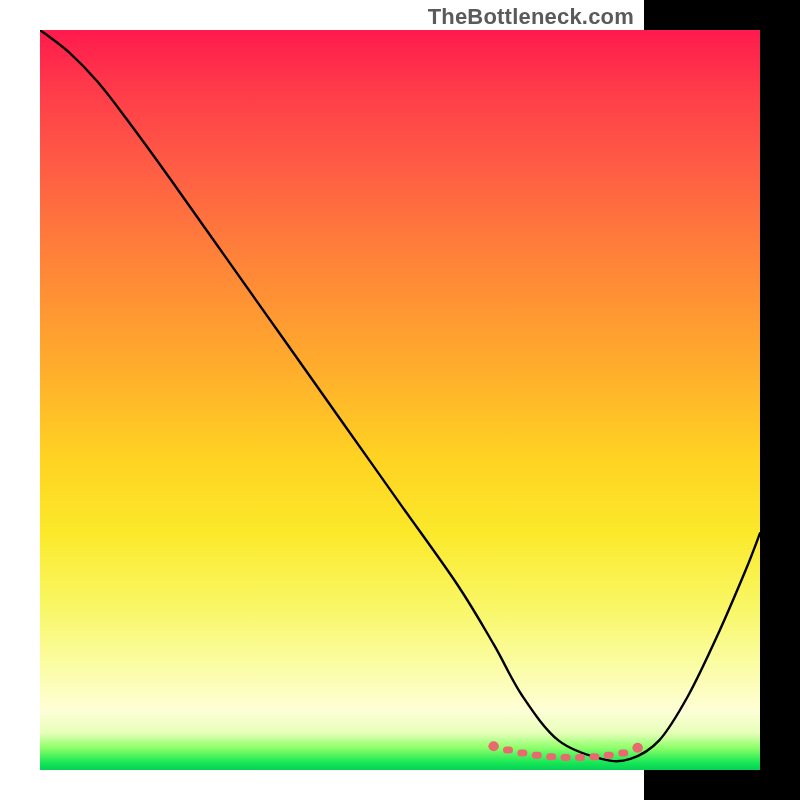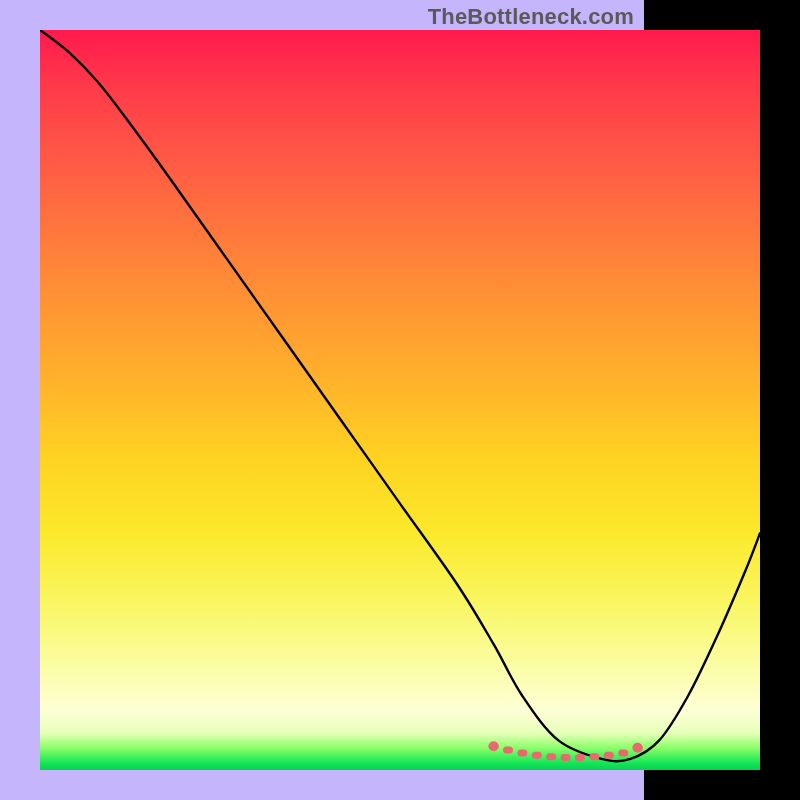--- a/index.html
+++ b/index.html
@@ -8,21 +8,21 @@
     width: 800px;
     height: 800px;
     background: #000;
     overflow: hidden;
     font-family: Arial, Helvetica, sans-serif;
   }
   .outer {
     position: relative;
     width: 644px;
     height: 800px;
-    background: #c4b5fd;
+    background: #ffffff;
   }
   .watermark {
     position: absolute;
     top: 4px;
     right: 10px;
     color: #5a5a5a;
     font-size: 22px;
     font-weight: 600;
     letter-spacing: 0.2px;
     z-index: 50;

